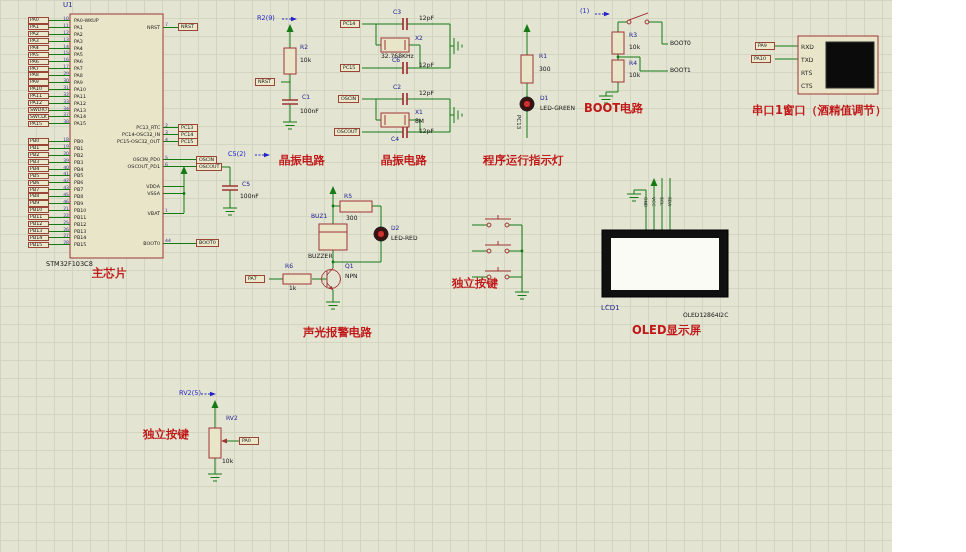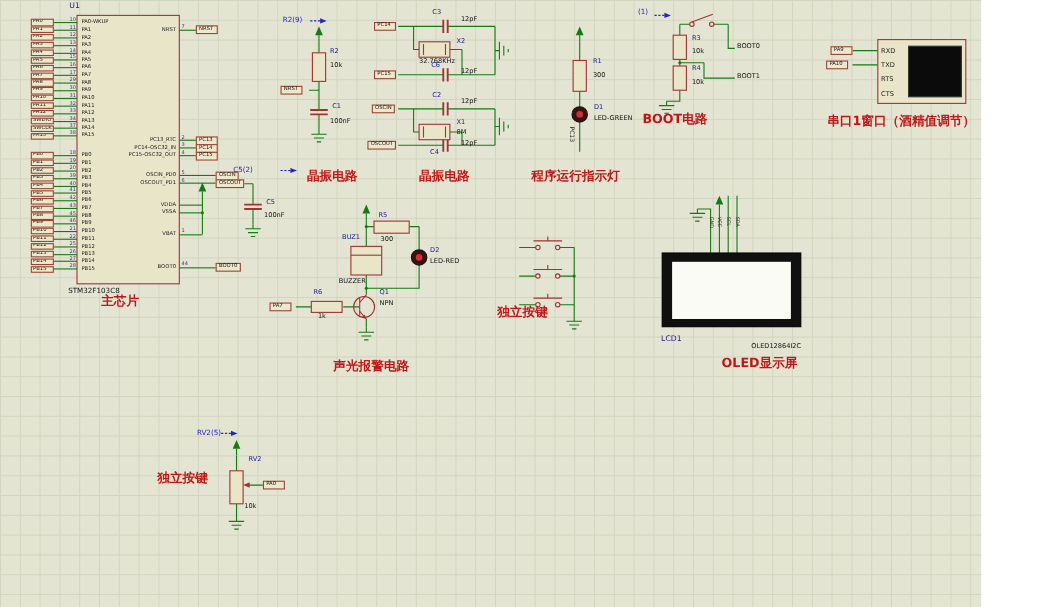--- a/index.html
+++ b/index.html
@@ -522,21 +522,21 @@
   </div>
   <div class="rrow" style="position:absolute;left:105px;top:239px;height:8px;z-index:3">
     <span class="rname">BOOT0</span>
     <span class="pstub" style="width:33px">
         <span class="num num-l">44</span>
       </span>
     <span class="flagbox">BOOT0</span>
   </div>
 
   <span class="t ref" style="left:63px;top:2px;font-size:7px">U1</span>
-  <span class="t" style="left:62px;top:261px;font-size:6.5px">STM32F103C8</span>
+  <span class="t" style="left:46px;top:261px;font-size:6.5px">STM32F103C8</span>
   <span class="t red12" style="left:92px;top:267px">主芯片</span>
 
   <span class="t blue" style="left:257px;top:15px">R2(9)</span>
   <span class="t ref" style="left:300px;top:44px">R2</span>
   <span class="t" style="left:300px;top:57px">10k</span>
   <span class="t flagbox" style="left:255px;top:78px">NRST</span>
   <span class="t ref" style="left:302px;top:94px">C1</span>
   <span class="t" style="left:300px;top:108px">100nF</span>
   <span class="t red12" style="left:279px;top:154px">晶振电路</span>
 
@@ -578,21 +578,21 @@
   <span class="t flagbox" style="left:751px;top:55px">PA10</span>
   <div class="pincol" id="serial-pins" style="left:801px;top:40px">
 
   <div class="srow">RXD</div>
       <div class="srow">TXD</div>
       <div class="srow">RTS</div>
       <div class="srow">CTS</div>
     </div>
   <span class="t red12" style="left:752px;top:104px">串口1窗口（酒精值调节）</span>
 
-  <span class="t blue" style="left:212px;top:151px">C5(2)</span>
+  <span class="t blue" style="left:228px;top:151px">C5(2)</span>
   <span class="t ref" style="left:242px;top:181px">C5</span>
   <span class="t" style="left:240px;top:193px">100nF</span>
 
   <span class="t ref" style="left:311px;top:213px">BUZ1</span>
   <span class="t" style="left:308px;top:253px">BUZZER</span>
   <span class="t ref" style="left:344px;top:193px">R5</span>
   <span class="t" style="left:346px;top:215px">300</span>
   <span class="t ref" style="left:391px;top:225px">D2</span>
   <span class="t" style="left:391px;top:235px">LED-RED</span>
   <span class="t ref" style="left:345px;top:263px">Q1</span>
@@ -606,21 +606,21 @@
 
   <div class="pincol" id="oled-pins" style="left:641px;top:197px">
 
   <span>GND</span>
       <span>VCC</span>
       <span>SCL</span>
       <span>SDA</span>
     </div>
   <span class="t ref" style="left:601px;top:305px;font-size:7px">LCD1</span>
   <span class="t" style="left:683px;top:312px">OLED12864I2C</span>
-  <span class="t red12" style="left:656px;top:324px">OLED显示屏</span>
+  <span class="t red12" style="left:632px;top:324px">OLED显示屏</span>
 
   <span class="t blue" style="left:179px;top:390px">RV2(5)</span>
   <span class="t ref" style="left:226px;top:415px">RV2</span>
   <span class="t" style="left:222px;top:458px">10k</span>
   <span class="t flagbox" style="left:239px;top:437px">PA0</span>
   <span class="t red12" style="left:143px;top:428px">独立按键</span>
 
 </div>
 
 </body></html>

